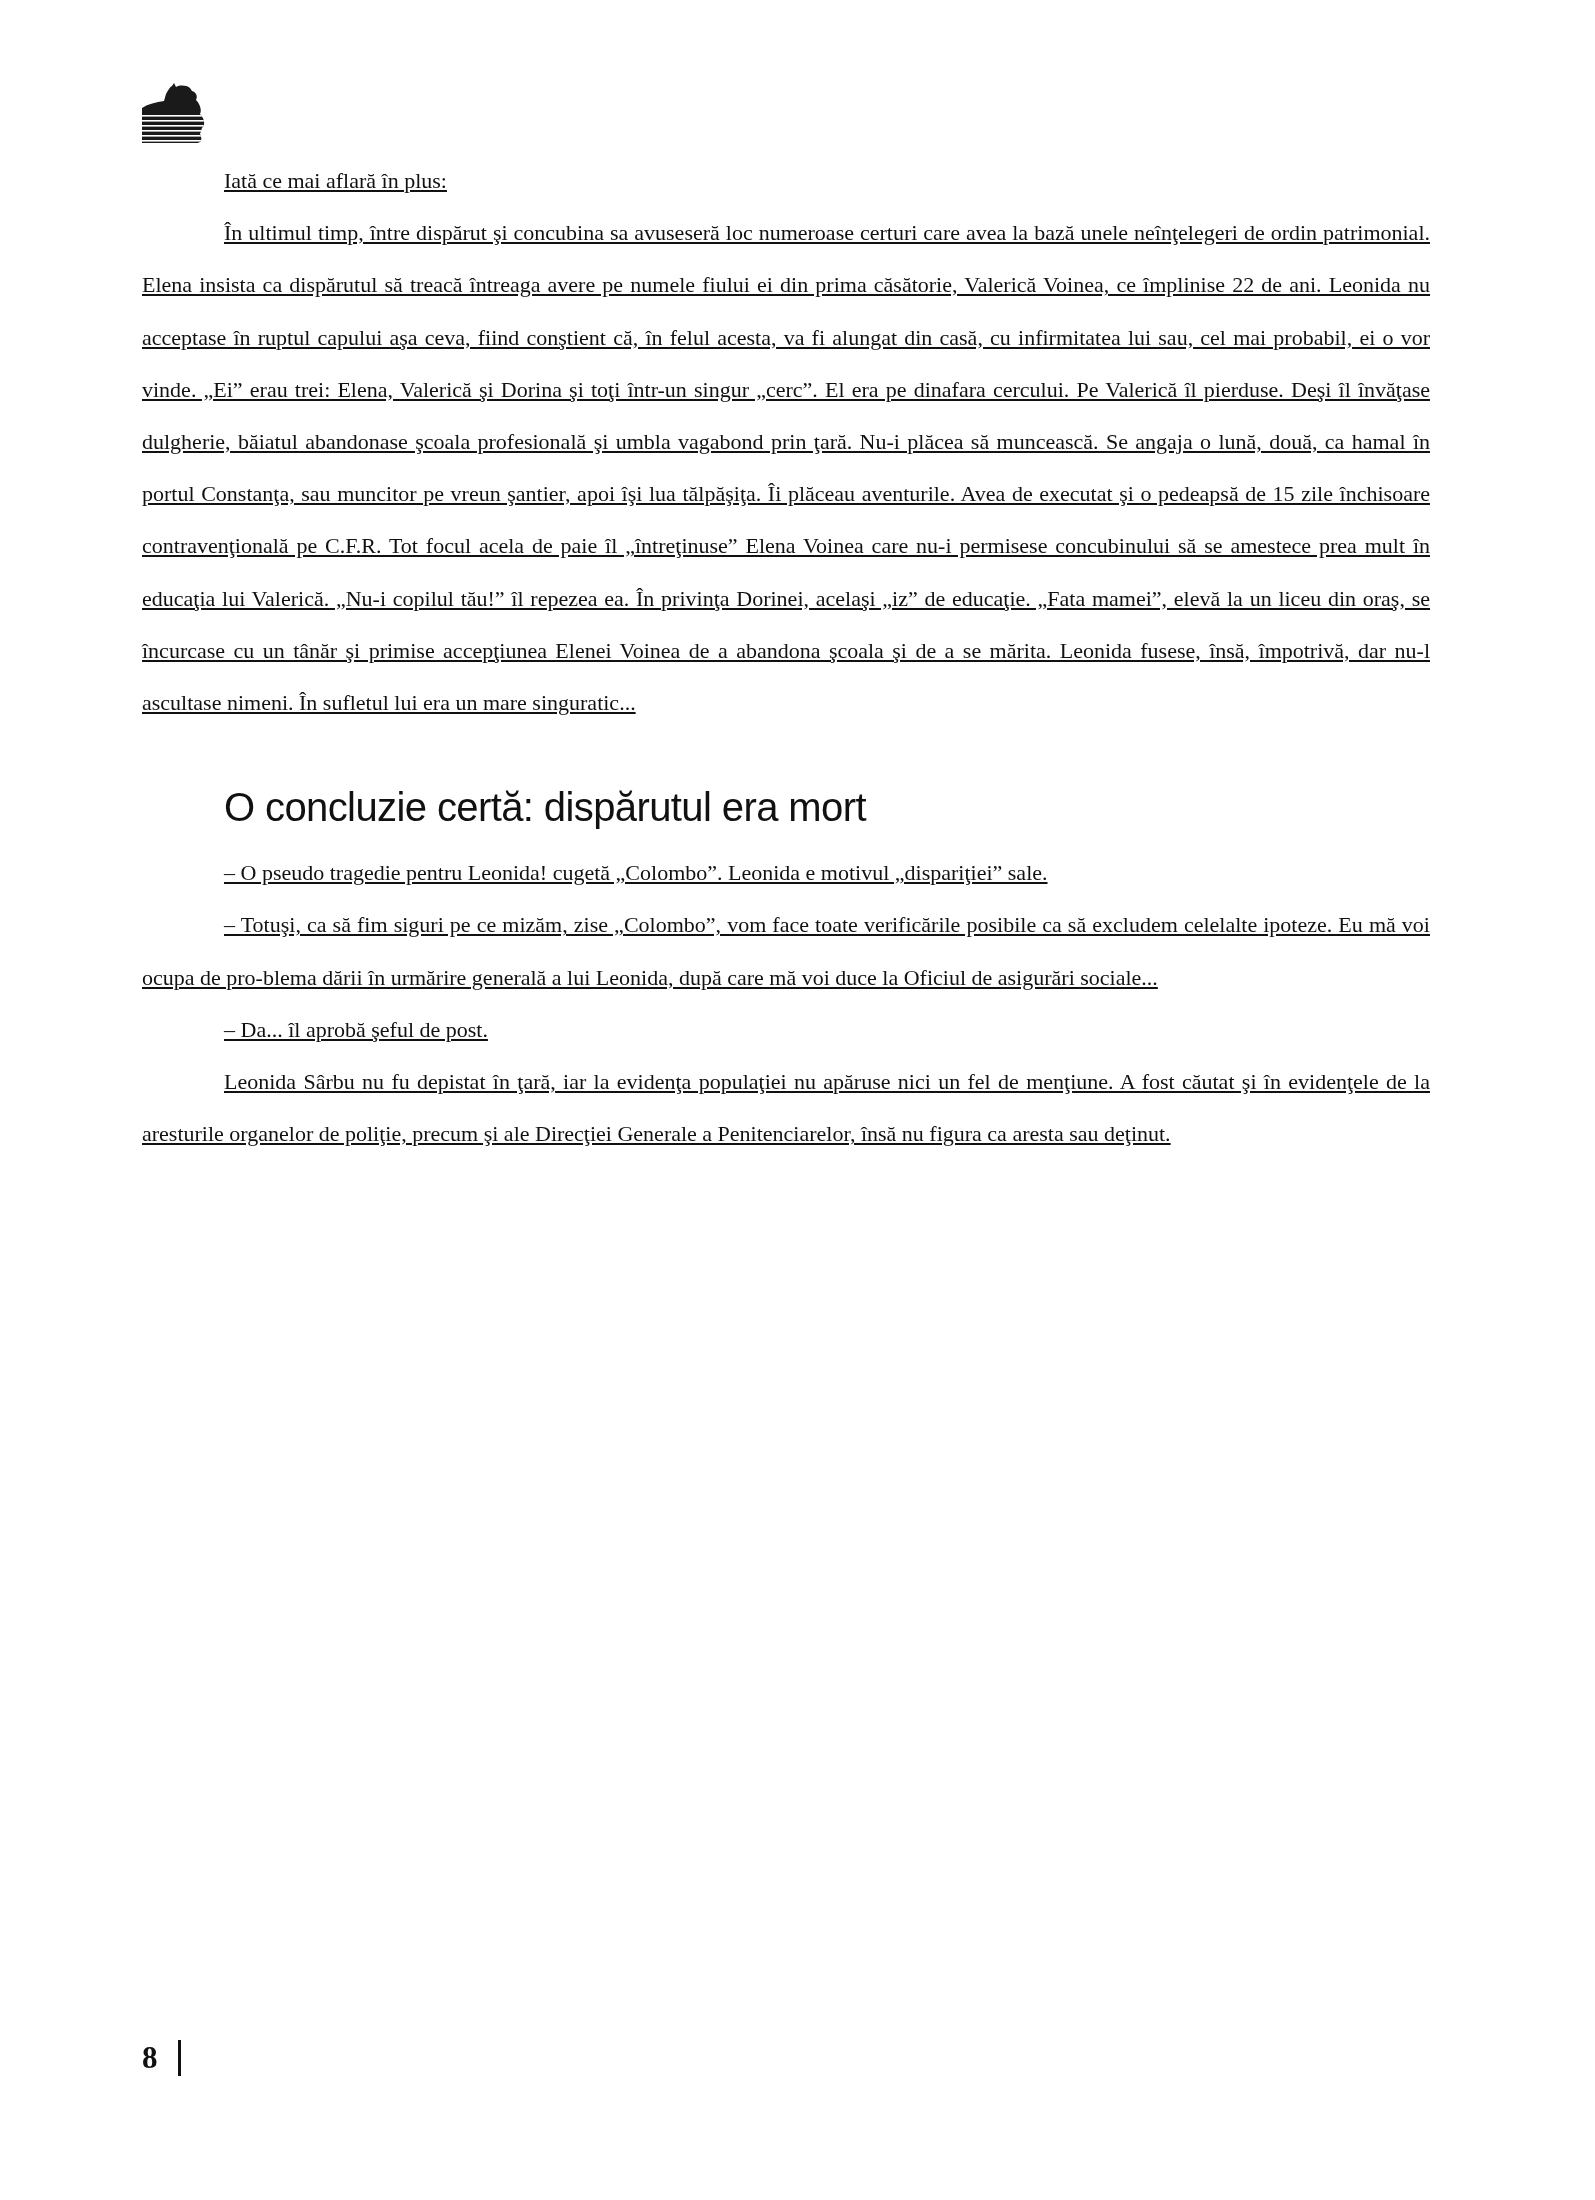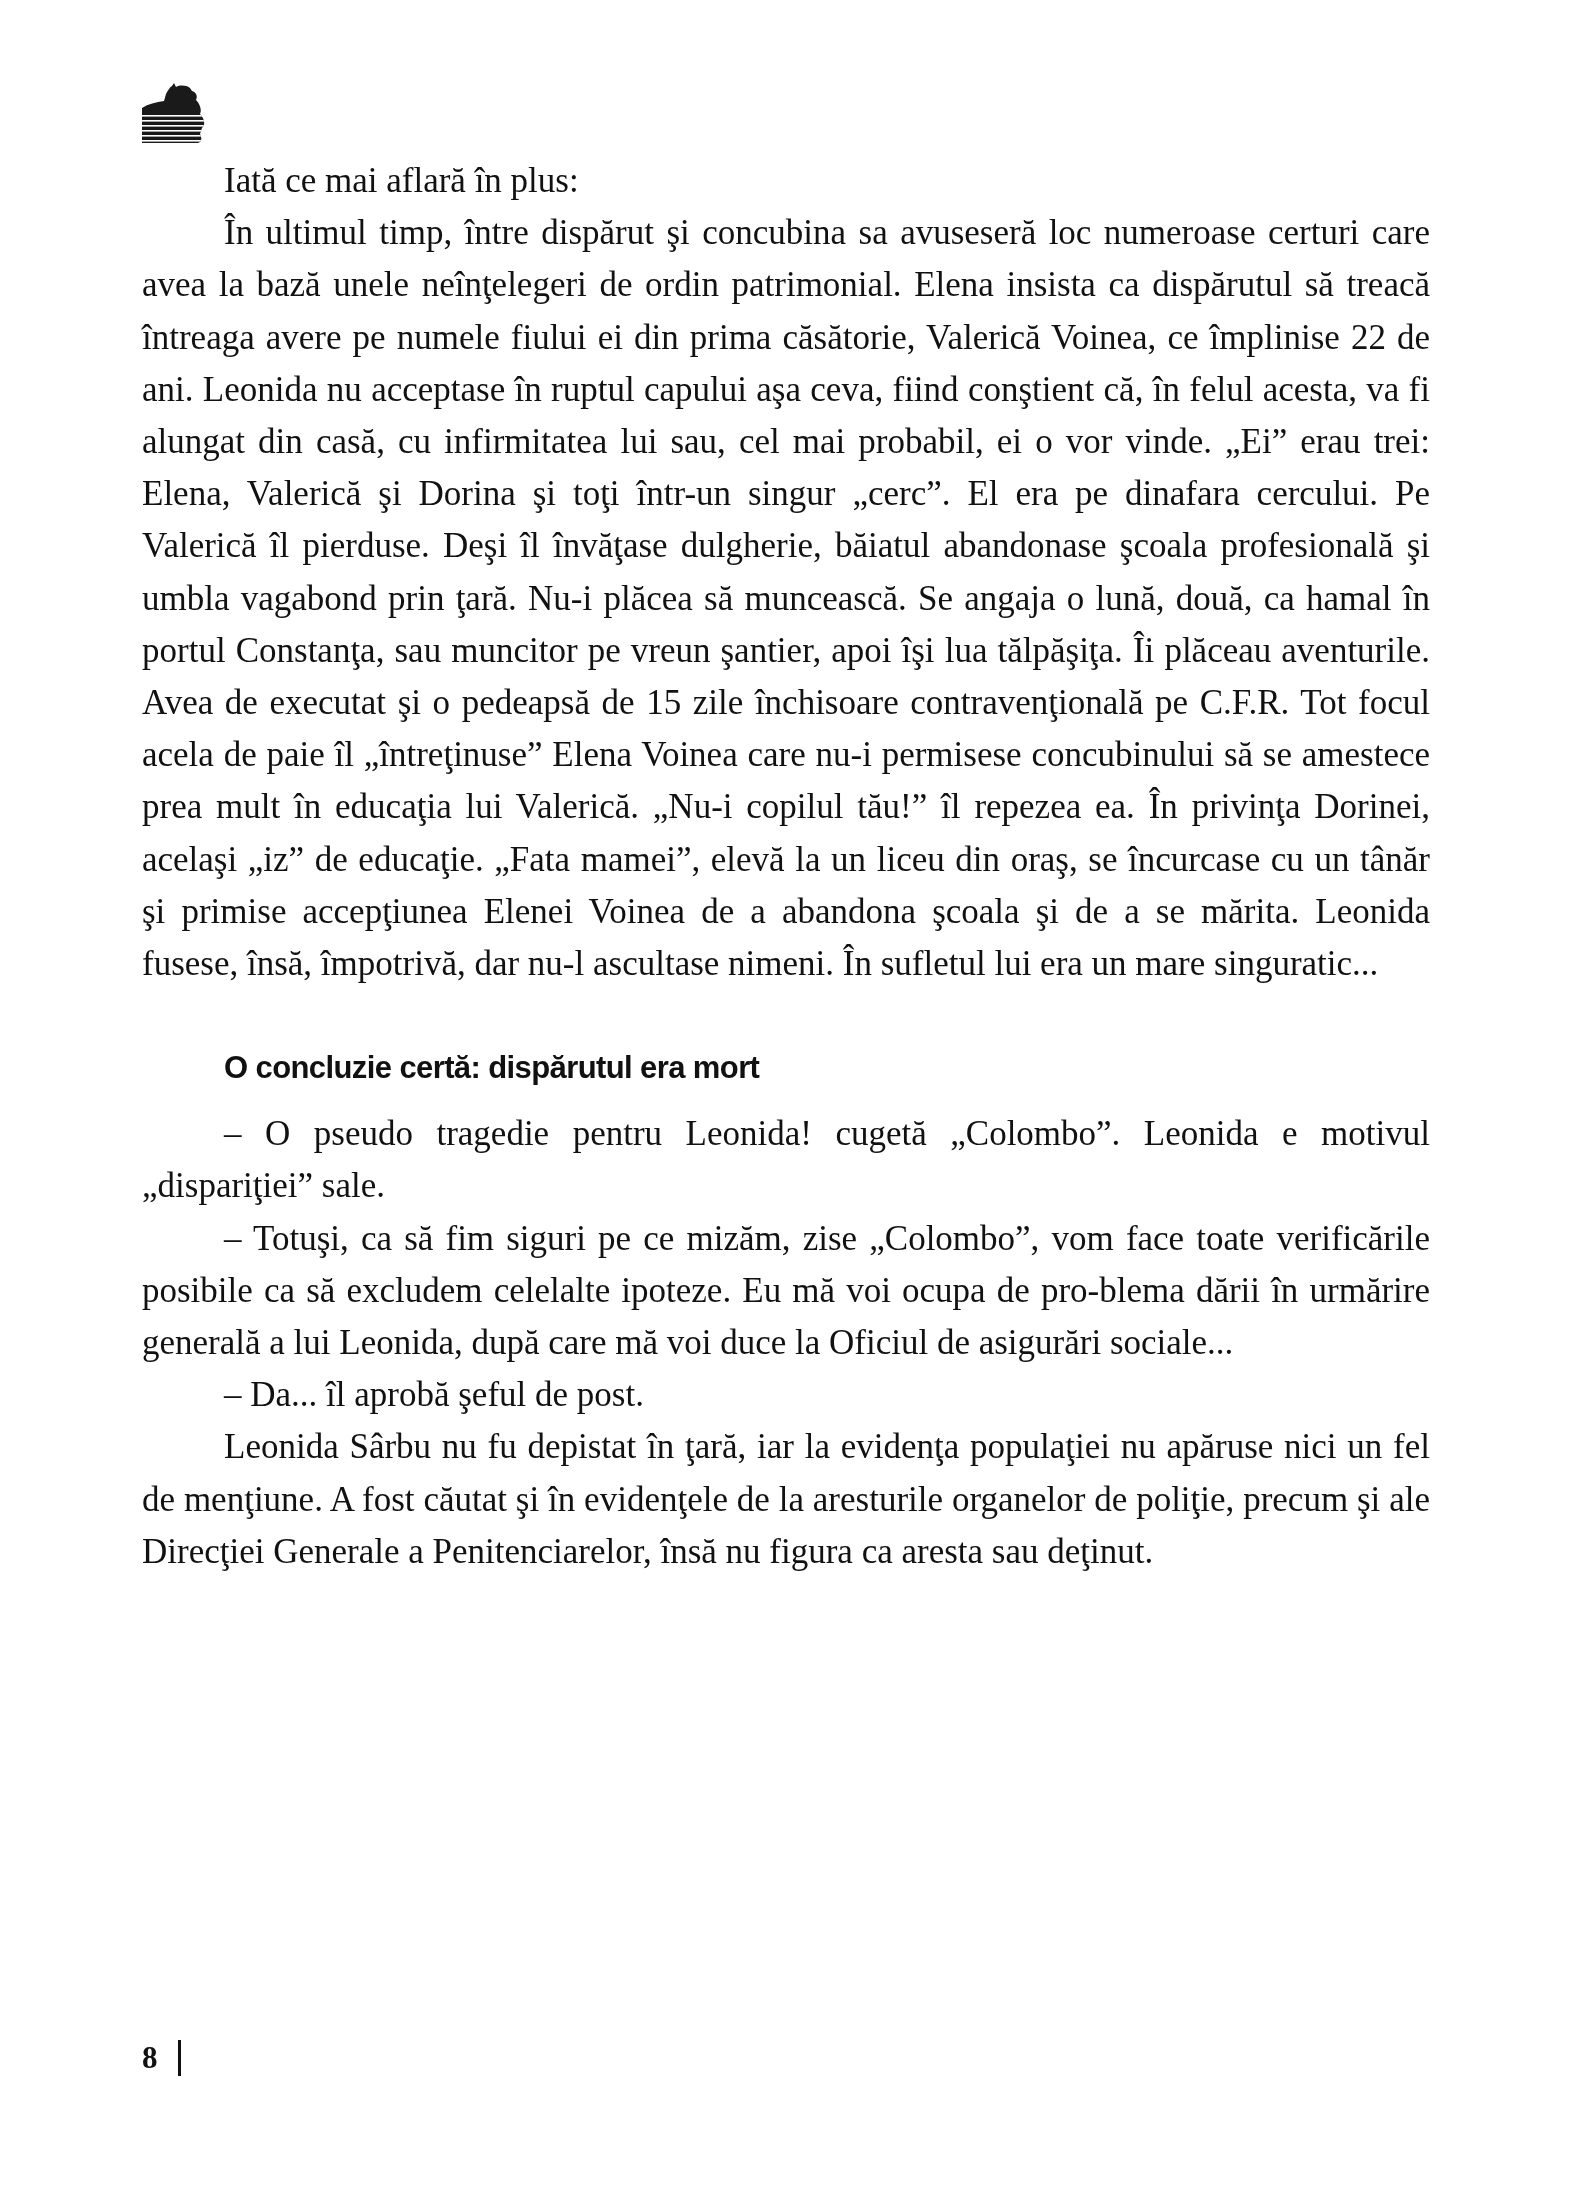--- a/index.html
+++ b/index.html
@@ -23,33 +23,34 @@
     }
     .header-icon {
       position: absolute;
       left: 140px;
       top: 82px;
       width: 68px;
       height: 62px;
     }
     .para {
       margin: 0;
-      font-size: 35px;
+      font-size: 22px;
       line-height: 52.2px;
       text-align: justify;
       text-indent: 82px;
       hyphens: manual;
+      text-decoration: underline;
     }
     .para.last-left { text-align-last: left; }
     .heading {
       margin: 52px 0 14px 0;
       padding-left: 82px;
       font-family: "Liberation Sans", "DejaVu Sans", sans-serif;
-      font-weight: bold;
-      font-size: 31px;
+      font-weight: normal;
+      font-size: 40px;
       line-height: 52px;
       letter-spacing: -0.6px;
     }
     .footer {
       position: absolute;
       left: 142px;
       top: 2036px;
       display: flex;
       align-items: center;
       font-family: "Liberation Serif", "DejaVu Serif", serif;

